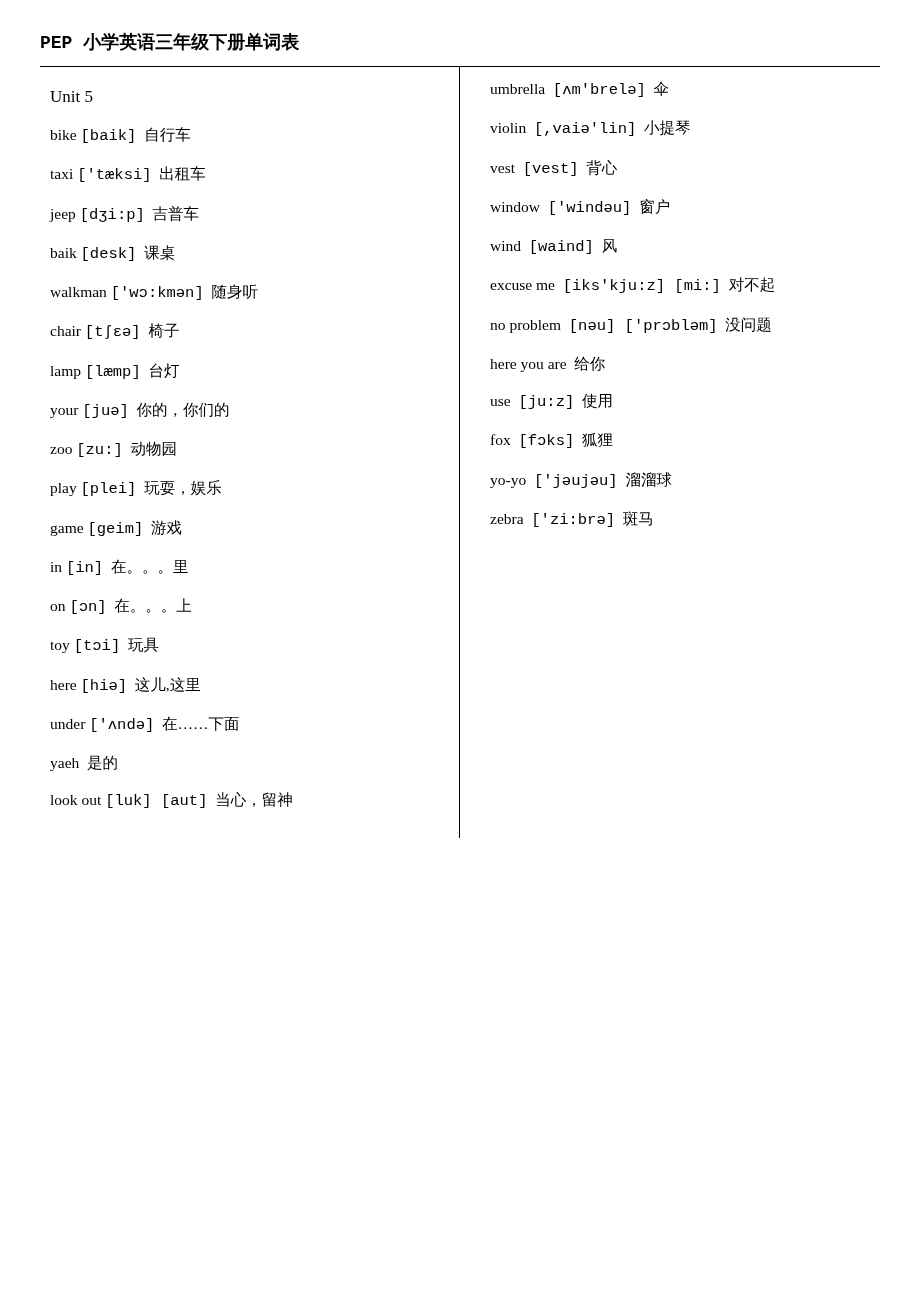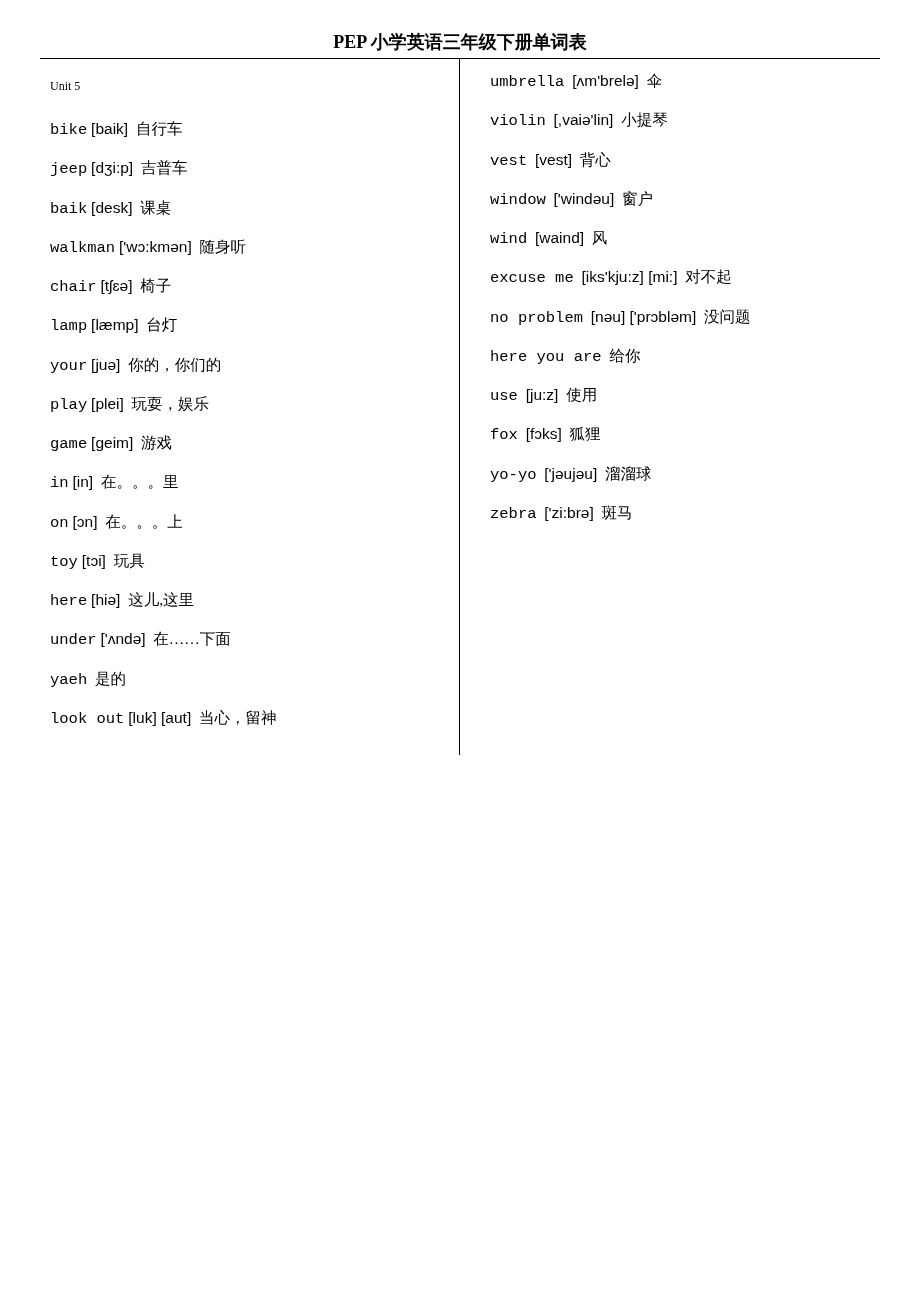--- a/index.html
+++ b/index.html
@@ -15,25 +15,25 @@
       width: 920px;
       min-height: 1302px;
     }
     .page {
       width: 920px;
       min-height: 1302px;
       padding: 30px 40px 40px 40px;
       background: #fff;
     }
     .page-title {
-      text-align: center;
+      text-align: left;
       font-size: 18px;
       font-weight: bold;
-      margin-bottom: 4px;
-      font-family: Liberation Serif, serif;
+      margin-bottom: 12px;
+      font-family: Liberation Mono, monospace;
     }
     .divider {
       border: none;
       border-top: 1.5px solid #000;
       margin-bottom: 0;
     }
     .content-area {
       display: flex;
       flex-direction: row;
       align-items: flex-start;
@@ -41,60 +41,62 @@
     .col-left {
       width: 50%;
       padding: 10px 20px 10px 10px;
       border-right: 1.5px solid #000;
     }
     .col-right {
       width: 50%;
       padding: 10px 10px 10px 30px;
     }
     .unit-title {
-      font-size: 12px;
+      font-size: 17px;
       font-family: "Times New Roman", serif;
-      margin-bottom: 23px;
+      margin-bottom: 16px;
       margin-top: 10px;
     }
     .word-entry {
       margin-bottom: 14px;
       line-height: 1.5;
       font-size: 15.5px;
     }
     .word-entry .word {
-      font-family: Liberation Mono, monospace;
+      font-family: Liberation Serif, serif;
       font-style: normal;
     }
     .word-entry .phonetic {
-      font-family: Liberation Sans, sans-serif;
+      font-family: Liberation Mono, monospace;
       margin-top: 20px;
     }
     .word-entry .meaning {
       font-family: "SimSun", "宋体", serif;
     }
   </style>
 </head>
 <body>
 
 <div class="page">
   <div class="page-title">PEP 小学英语三年级下册单词表</div>
   <hr class="divider">
   <div class="content-area">
     <div class="col-left">
       <div class="unit-title">Unit 5</div>
 
       <div id="left-entries">
           <div class="word-entry"><span class="word">bike</span>&nbsp;<span class="phonetic">[baik]</span>&nbsp;&nbsp;<span class="meaning">自行车</span></div>
+          <div class="word-entry"><span class="word">taxi</span>&nbsp;<span class="phonetic">['tæksi]</span>&nbsp;&nbsp;<span class="meaning">出租车</span></div>
           <div class="word-entry"><span class="word">jeep</span>&nbsp;<span class="phonetic">[dʒi:p]</span>&nbsp;&nbsp;<span class="meaning">吉普车</span></div>
           <div class="word-entry"><span class="word">baik</span>&nbsp;<span class="phonetic">[desk]</span>&nbsp;&nbsp;<span class="meaning">课桌</span></div>
           <div class="word-entry"><span class="word">walkman</span>&nbsp;<span class="phonetic">['wɔ:kmən]</span>&nbsp;&nbsp;<span class="meaning">随身听</span></div>
           <div class="word-entry"><span class="word">chair</span>&nbsp;<span class="phonetic">[tʃɛə]</span>&nbsp;&nbsp;<span class="meaning">椅子</span></div>
           <div class="word-entry"><span class="word">lamp</span>&nbsp;<span class="phonetic">[læmp]</span>&nbsp;&nbsp;<span class="meaning">台灯</span></div>
           <div class="word-entry"><span class="word">your</span>&nbsp;<span class="phonetic">[juə]</span>&nbsp;&nbsp;<span class="meaning">你的，你们的</span></div>
+          <div class="word-entry"><span class="word">zoo</span>&nbsp;<span class="phonetic">[zu:]</span>&nbsp;&nbsp;<span class="meaning">动物园</span></div>
           <div class="word-entry"><span class="word">play</span>&nbsp;<span class="phonetic">[plei]</span>&nbsp;&nbsp;<span class="meaning">玩耍，娱乐</span></div>
           <div class="word-entry"><span class="word">game</span>&nbsp;<span class="phonetic">[geim]</span>&nbsp;&nbsp;<span class="meaning">游戏</span></div>
           <div class="word-entry"><span class="word">in</span>&nbsp;<span class="phonetic">[in]</span>&nbsp;&nbsp;<span class="meaning">在。。。里</span></div>
           <div class="word-entry"><span class="word">on</span>&nbsp;<span class="phonetic">[ɔn]</span>&nbsp;&nbsp;<span class="meaning">在。。。上</span></div>
           <div class="word-entry"><span class="word">toy</span>&nbsp;<span class="phonetic">[tɔi]</span>&nbsp;&nbsp;<span class="meaning">玩具</span></div>
           <div class="word-entry"><span class="word">here</span>&nbsp;<span class="phonetic">[hiə]</span>&nbsp;&nbsp;<span class="meaning">这儿,这里</span></div>
           <div class="word-entry"><span class="word">under</span>&nbsp;<span class="phonetic">['ʌndə]</span>&nbsp;&nbsp;<span class="meaning">在……下面</span></div>
           <div class="word-entry"><span class="word">yaeh</span>&nbsp;&nbsp;<span class="meaning">是的</span></div>
           <div class="word-entry"><span class="word">look out</span>&nbsp;<span class="phonetic">[luk] [aut]</span>&nbsp;&nbsp;<span class="meaning">当心，留神</span></div>
         </div>

